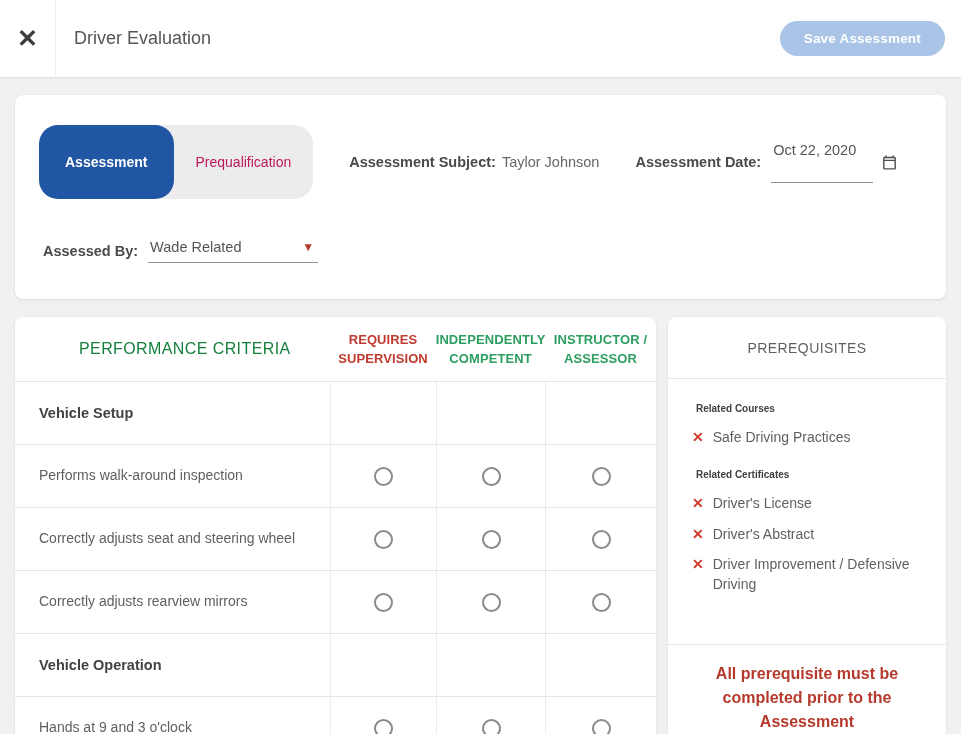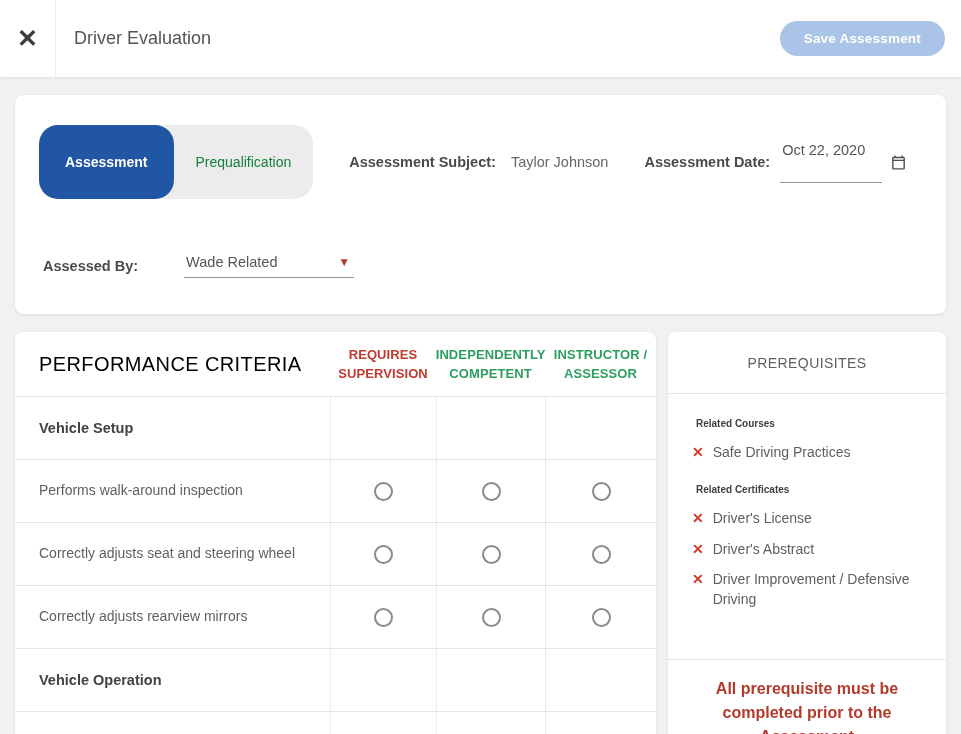--- a/index.html
+++ b/index.html
@@ -17,48 +17,48 @@
               padding:10px 24px; font-size:13.5px; font-weight:700; letter-spacing:0.2px; cursor:default;
               font-family:inherit; }
 
   .content { padding:18px 15px 0; }
   .card { background:#fff; border-radius:8px; box-shadow:0 1px 3px rgba(0,0,0,0.1); }
 
   
   .form-card { padding:30px 24px 36px; }
   .form-row { display:flex; align-items:center; }
   .segmented { display:inline-flex; background:#ececec; border-radius:19px; align-items:stretch; }
-  .seg { border:none; background:none; padding:29px 22px; font-size:14px; color:#15803d;
+  .seg { border:none; background:none; padding:29px 22px; font-size:14px; color:#be185d;
          border-radius:19px; cursor:pointer; font-family:inherit; }
   .seg.active { background:#2156a5; color:#fff; font-weight:600; padding:11px 26px; }
   .field-group { display:flex; align-items:center; margin-left:36px; }
   .field-label { font-weight:700; color:#4a4a4a; font-size:14.5px; white-space:nowrap; }
-  .field-value { color:#666; font-size:14.5px; margin-left:15px; white-space:nowrap; }
+  .field-value { color:#666; font-size:14.5px; margin-left:6px; white-space:nowrap; }
   .date-input { width:102px; border:none; outline:none; border-bottom:1px solid #949494;
                 font-size:14.5px; color:#555; padding:0 2px 24px; background:transparent;
                 margin-left:10px; font-family:inherit; }
   .calendar-btn { border:none; background:none; margin-left:8px; padding:0; cursor:pointer; display:flex; }
-  .form-row2 { margin-top:55px; padding-left:4px;gap:36px; }
+  .form-row2 { margin-top:40px; padding-left:4px; }
   .select { display:inline-flex; align-items:center; justify-content:space-between; width:170px;
             border-bottom:1px solid #949494; margin-left:10px; padding:0 4px 7px 2px; cursor:pointer; }
   .select-value { font-size:14.5px; color:#555; }
   .caret { color:#b23b2e; font-size:12px; line-height:1; }
 
   
   .columns { display:flex; gap:12px; margin-top:18px; align-items:flex-start; }
 
   
   .table-card { width:641px; flex:none; overflow:hidden; }
   .t-row { display:grid; grid-template-columns:1fr 106px 109px 111px; border-bottom:1px solid #e6e6e6; }
   .t-cell { display:flex; align-items:center; justify-content:center; min-height:62px;
             text-align:center; padding:4px; }
   .t-head .t-cell { min-height:64px; }
   .vline { border-left:1px solid #ebebeb; }
   .crit-cell { justify-content:flex-start; text-align:left; padding:4px 16px 4px 24px; }
-  .table-header-label { color:#000000; font-size:20px; letter-spacing:0.4px; }
+  .table-header-label { color:#15803d; font-size:16px; letter-spacing:0.4px;margin-left:40px; }
   .col-head { font-size:13px; font-weight:700; line-height:19px; letter-spacing:0.1px; }
   .col-red { color:#c13a2f; }
   .col-green { color:#2d9e60; }
   .section-label { font-weight:700; color:#424242; font-size:14.5px; }
   .item-label { color:#5f5f5f; font-size:14px; line-height:1.4; }
   .radio { width:19px; height:19px; border:2px solid #8a8a8a; border-radius:50%;
            display:inline-block; cursor:pointer; background:#fff; }
 
   
   .prereq-card { flex:1; display:flex; flex-direction:column; }

